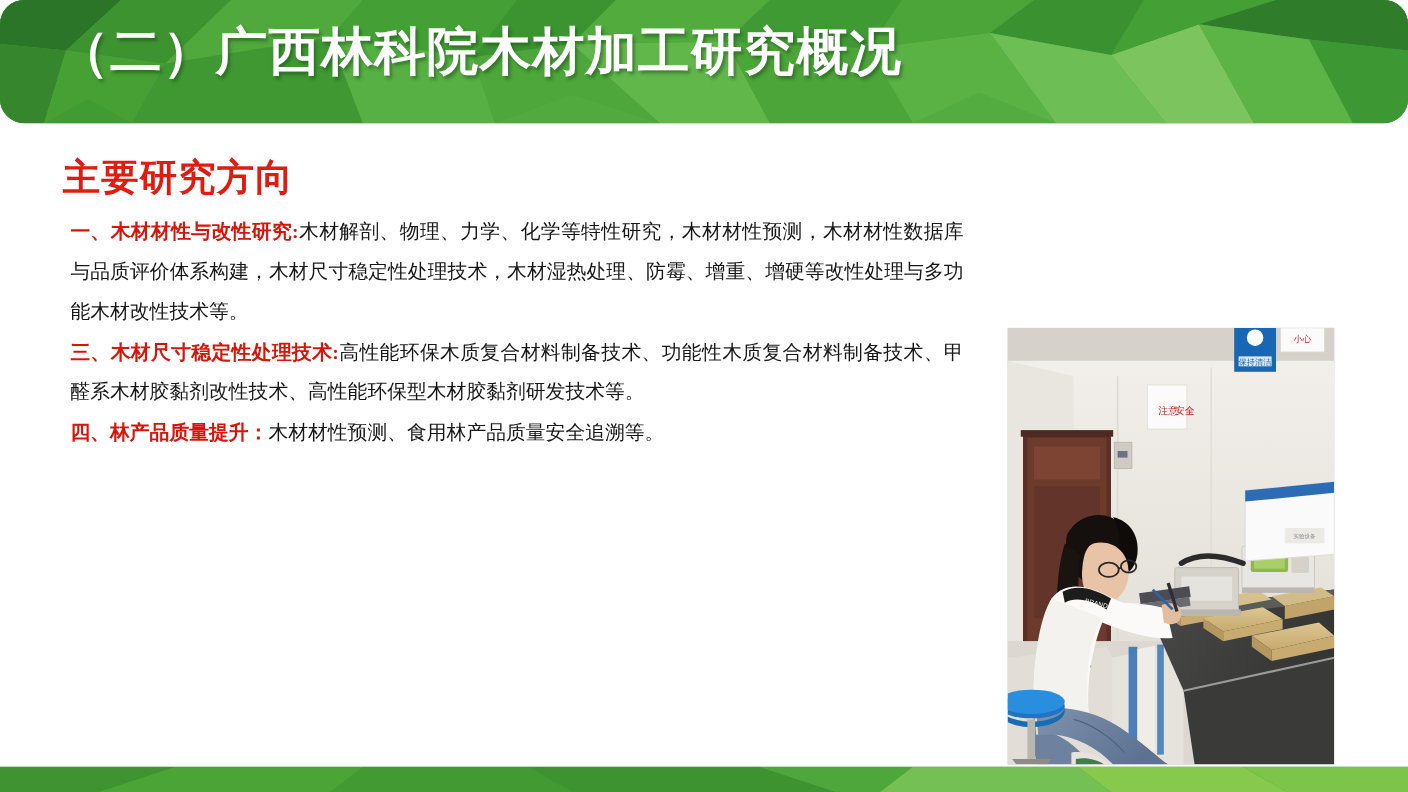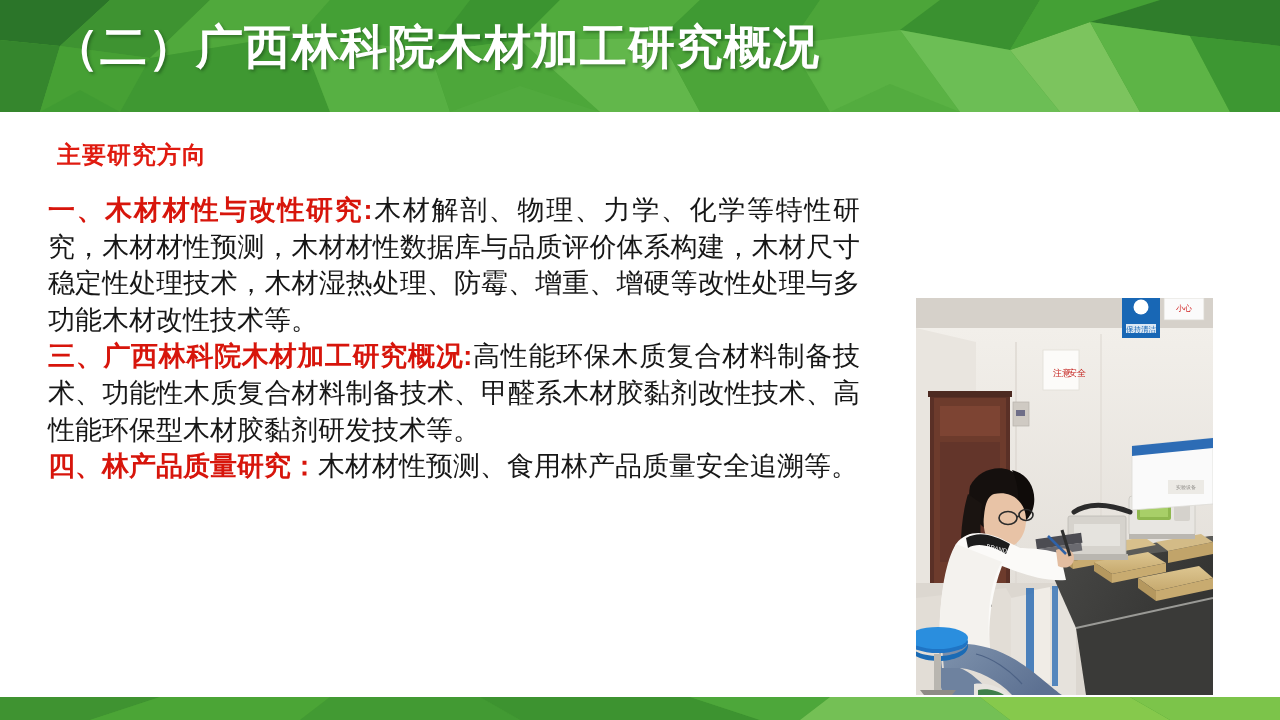--- a/index.html
+++ b/index.html
@@ -23,20 +23,21 @@
 
   
   .header-banner {
     position: absolute;
     left: 0;
     top: 0;
     width: 1280px;
     height: 112px;
     overflow: hidden;
     background: #43a033;
+    border-radius: 22px;
   }
   .header-banner svg {
     position: absolute;
     left: 0;
     top: 0;
     width: 1280px;
     height: 112px;
     display: block;
   }
   .header-title {
@@ -78,34 +79,34 @@
     left: 0;
     top: 112px;
     width: 1280px;
     height: 585px;
   }
   .section-heading {
     position: absolute;
     left: 57px;
     top: 27px;
     font-family: "Liberation Sans", "DejaVu Sans", sans-serif;
-    font-size: 24px;
+    font-size: 34px;
     font-weight: bold;
     color: #e01b10;
     letter-spacing: 1px;
     white-space: nowrap;
   }
 
   .body-text {
     position: absolute;
-    left: 48px;
+    left: 64px;
     top: 80px;
     width: 812px;
-    font-family: Liberation Sans, sans-serif;
-    font-size: 27px;
+    font-family: Liberation Serif, serif;
+    font-size: 18px;
     line-height: 36.6px;
     color: #171717;
     text-align: justify;
     text-justify: inter-ideograph;
   }
   .body-text p {
     margin: 0;
     padding: 0;
     text-indent: 0;
   }
@@ -169,22 +170,22 @@
     </svg>
     <div class="header-title">（二）广西林科院木材加工研究概况</div>
   </div>
 
   <div class="content">
 
     <div class="section-heading">主要研究方向</div>
 
     <div class="body-text">
       <p><span class="lead">一、木材材性与改性研究:</span><span>木材解剖、物理、力学、化学等特性研究，木材材性预测，木材材性数据库与品质评价体系构建，木材尺寸稳定性处理技术，木材湿热处理、防霉、增重、增硬等改性处理与多功能木材改性技术等。</span></p>
-      <p><span class="lead">三、广西林科院木材加工研究概况:</span><span>高性能环保木质复合材料制备技术、功能性木质复合材料制备技术、甲醛系木材胶黏剂改性技术、高性能环保型木材胶黏剂研发技术等。</span></p>
-      <p><span class="lead">四、林产品质量研究：</span><span>木材材性预测、食用林产品质量安全追溯等。</span></p>
+      <p><span class="lead">三、木材尺寸稳定性处理技术:</span><span>高性能环保木质复合材料制备技术、功能性木质复合材料制备技术、甲醛系木材胶黏剂改性技术、高性能环保型木材胶黏剂研发技术等。</span></p>
+      <p><span class="lead">四、林产品质量提升：</span><span>木材材性预测、食用林产品质量安全追溯等。</span></p>
     </div>
 
     <div class="photo">
       <svg viewBox="0 0 297 397" preserveAspectRatio="none">
         <defs>
           <linearGradient id="ceil" x1="0" y1="0" x2="0" y2="1">
             <stop offset="0" stop-color="#d9d4cd"></stop>
             <stop offset="1" stop-color="#cdc7c0"></stop>
           </linearGradient>
           <linearGradient id="wallg" x1="0" y1="0" x2="0" y2="1">

